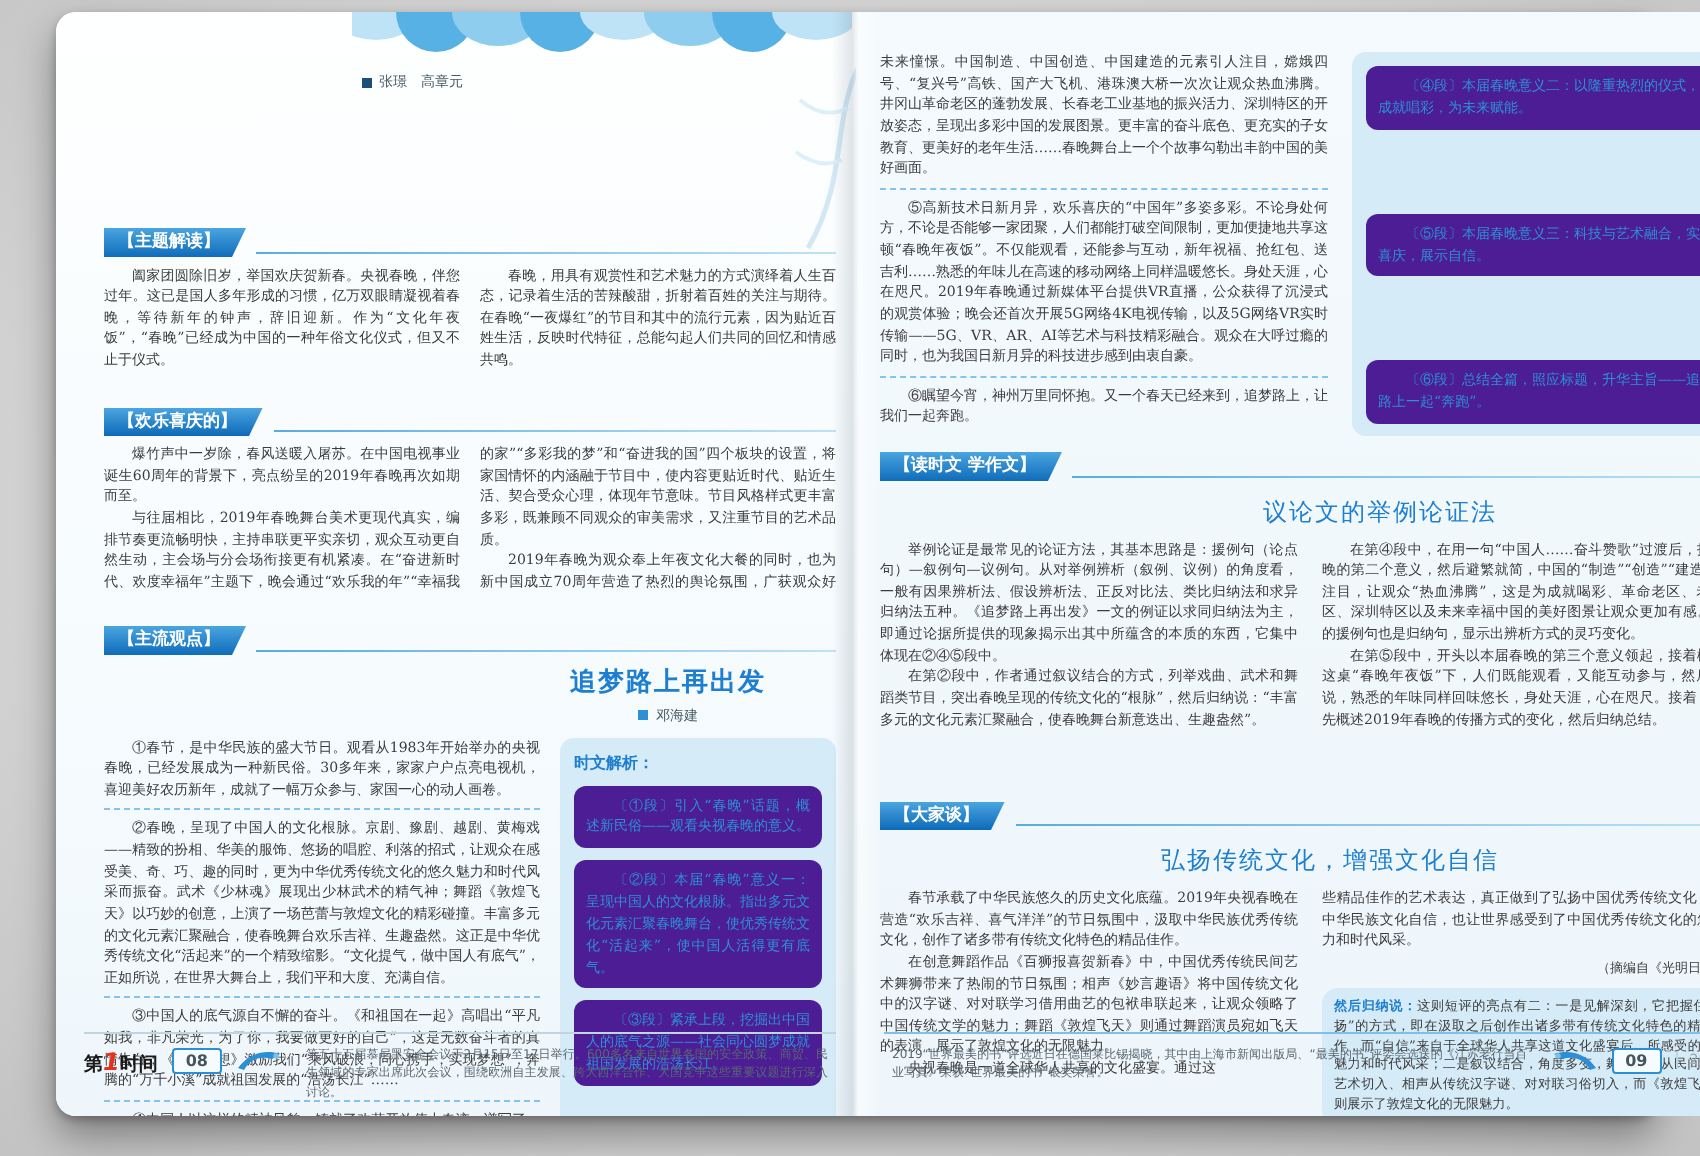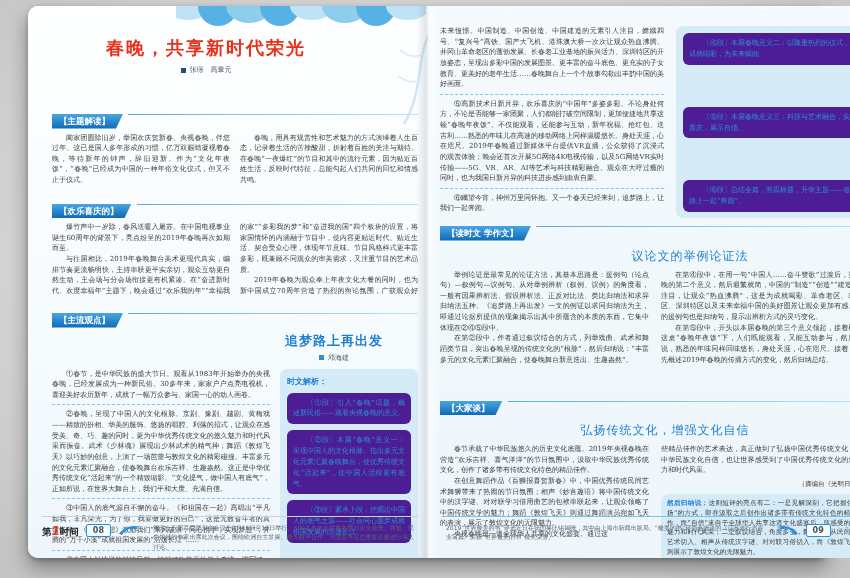--- a/index.html
+++ b/index.html
@@ -32,21 +32,21 @@
 
   
   .lp-head { text-align:center; padding-right:44px; margin-top:30px; }
   .main-title { font-family:"DejaVu Serif", serif; font-size:18px; font-weight:bold; color:#e8301a; letter-spacing:2px; }
   .authors { margin-top:5px; font-size:7px; color:#4a5b66; }
   .authors .sq { display:inline-block; width:5px; height:5px; background:#1e4f7a; margin-right:4px; vertical-align:middle; }
 
   .content-l { position:absolute; left:24px; right:10px; top:108px; }
   .content-r { position:absolute; left:12px; right:14px; top:20px; }
 
-  .sec-head { display:flex; align-items:flex-start; gap:5px; margin-bottom:4px; }
+  .sec-head { display:flex; align-items:flex-end; gap:5px; margin-bottom:4px; }
   .badge {
     display:inline-block; color:#fff; font-weight:bold; font-size:8.5px; line-height:1;
     padding:3px 13px 3px 7px;
     background:linear-gradient(180deg,#4aa5e0 0%, #0d6ab8 100%);
     clip-path:polygon(0 0,100% 0,calc(100% - 7px) 100%,0 100%);
     filter:drop-shadow(1px 1px 0 #a9d6ef);
     white-space:nowrap;
   }
   .sec-head::after { content:""; flex:1; height:1px; background:linear-gradient(90deg,#59ace0,#bfe2f5); margin-bottom:2px; }
 
@@ -128,21 +128,20 @@
         <span class="c-b"></span>
         <span class="c-a"></span>
     </div>
     <svg class="branch" width="44" height="100" viewBox="0 0 44 100">
       <path d="M40 4 C26 30, 34 62, 14 96" stroke="#bcdcf0" stroke-width="2.5" fill="none"></path>
       <path d="M34 26 C26 30, 18 29, 10 22" stroke="#cde7f6" stroke-width="2" fill="none"></path>
       <path d="M31 52 C24 55, 16 54, 8 48" stroke="#cde7f6" stroke-width="2" fill="none"></path>
     </svg>
 
     <div class="lp-head">
-      <div class="main-title">春晚，共享新时代荣光</div>
       <div class="authors">
         <span class="sq"></span><span>张璟　高章元</span>
       </div>
     </div>
 
     <div class="content-l">
 
       <div class="sec-head">
         <span class="badge">【主题解读】</span>
       </div>

